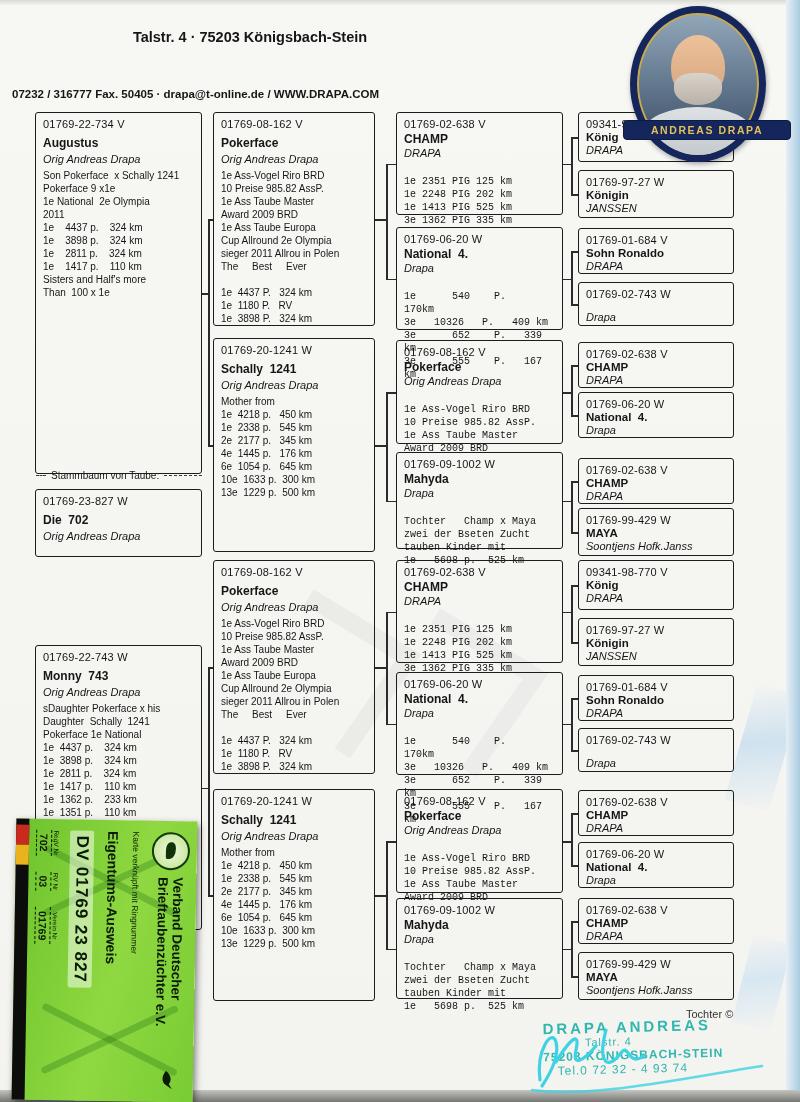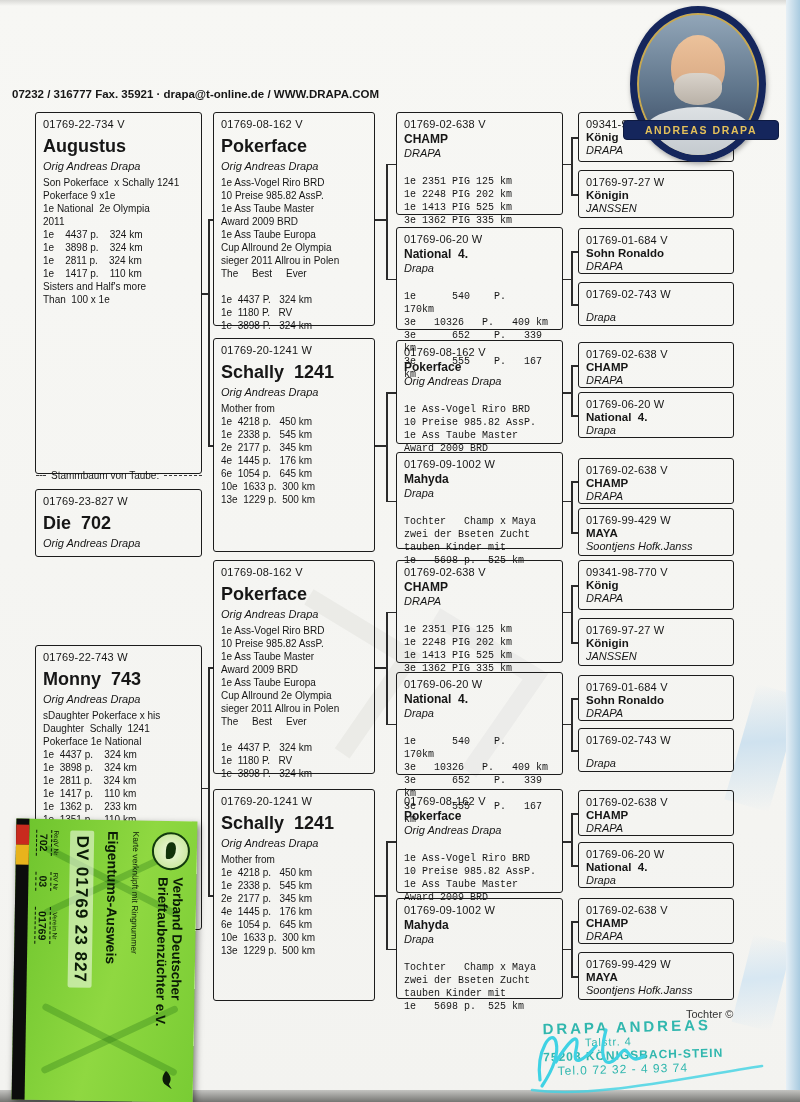--- a/index.html
+++ b/index.html
@@ -24,31 +24,31 @@
   .badge-circle{position:relative;width:122px;height:142px;border-radius:50%;border:7px solid #15265c;
         box-shadow:inset 0 0 0 2px #c9a94e, 1px 2px 5px rgba(0,0,0,.35);
         background:linear-gradient(#93a7b9,#5e748a 55%,#36455e);overflow:hidden;}
   .b-head{position:absolute;left:34px;top:22px;width:54px;height:64px;border-radius:50% 50% 46% 46%;
         background:linear-gradient(#ecc29b,#d5a47f);}
   .b-beard{position:absolute;left:37px;top:60px;width:48px;height:32px;border-radius:40% 40% 50% 50%;
         background:linear-gradient(#d9d3cb,#b9b1a7);}
   .b-shoulders{position:absolute;left:6px;top:94px;width:110px;height:52px;border-radius:50% 50% 0 0;
         background:linear-gradient(#dde1e4,#c2c8cd);}
   .badge-banner{position:absolute;left:-7px;bottom:30px;width:150px;background:#15265c;color:#e3c05a;
-        font-size:10.5px;font-weight:bold;text-align:center;letter-spacing:1.6px;padding:3px 2px;
+        font-size:10.5px;font-weight:bold;text-align:center;letter-spacing:1.6px;padding:3px 8px;
         border-radius:4px;border:1px solid #0e1a40;z-index:4;}
   .dove{position:absolute;width:15px;height:9px;background:#f4f6f8;border-radius:70% 100% 20% 80%;bottom:14px;z-index:3;}
   .dove-l{left:10px;transform:rotate(-18deg);}
   .dove-r{right:10px;transform:rotate(198deg);}
   
   #pedigree{position:absolute;inset:0;z-index:1;}
   .pbox{position:absolute;box-sizing:border-box;border:1.5px solid #1c1c1c;border-radius:3px;
         padding:5px 7px;background:transparent;z-index:1;}
   .ring{font-size:11px;letter-spacing:.2px;white-space:nowrap;}
-  .pname{font-weight:bold;font-size:18px;margin-top:6px;white-space:pre-wrap;}
+  .pname{font-weight:bold;font-size:12px;margin-top:6px;white-space:pre-wrap;}
   .porigin{font-style:italic;font-size:11px;margin-top:3px;white-space:pre-wrap;}
   .pbody{font-size:10px;line-height:13px;margin-top:4px;white-space:pre-wrap;}
   .pbody:empty{display:none;}
   .gen3 .pname{margin-top:2px;font-size:12px;}
   .gen3 .porigin{margin-top:1px;}
   .gen3 .pbody{margin-top:16px;font-family:Liberation Mono, monospace;}
   .gen4 .pname{margin-top:1px;font-size:11.5px;}
   .gen4 .pname:empty{height:10px;margin-top:0;}
   .gen4 .porigin{margin-top:1px;}
   .cline{position:absolute;background:#2b2b2b;z-index:1;}
@@ -109,22 +109,23 @@
   <div class="edge-bottom"></div>
   <div class="streak streak1"></div>
   <div class="streak streak2"></div>
 
   <svg class="watermark" width="300" height="280" viewBox="0 0 300 280">
     <polyline points="30,50 115,130 30,210" fill="none" stroke="#ebebe7" stroke-width="18"></polyline>
     <polyline points="150,95 235,175 150,255" fill="none" stroke="#ececea" stroke-width="18"></polyline>
   </svg>
 
   <header class="letterhead">
+    <div class="h-addr">Talstr. 4  ·  75203 Königsbach-Stein</div>
   </header>
-  <div class="h-contact">07232 / 316777 Fax. 35921  ·  drapa@t-online.de / WWW.DRAPA.COM</div>
+  <div class="h-contact">07232 / 316777 Fax. 50405  ·  drapa@t-online.de / WWW.DRAPA.COM</div>
 
   <div class="badge">
     <div class="badge-circle">
       <div class="b-head"></div>
       <div class="b-beard"></div>
       <div class="b-shoulders"></div>
       <div class="dove dove-l"></div>
       <div class="dove dove-r"></div>
     </div>
     <div class="badge-banner">ANDREAS DRAPA</div>

